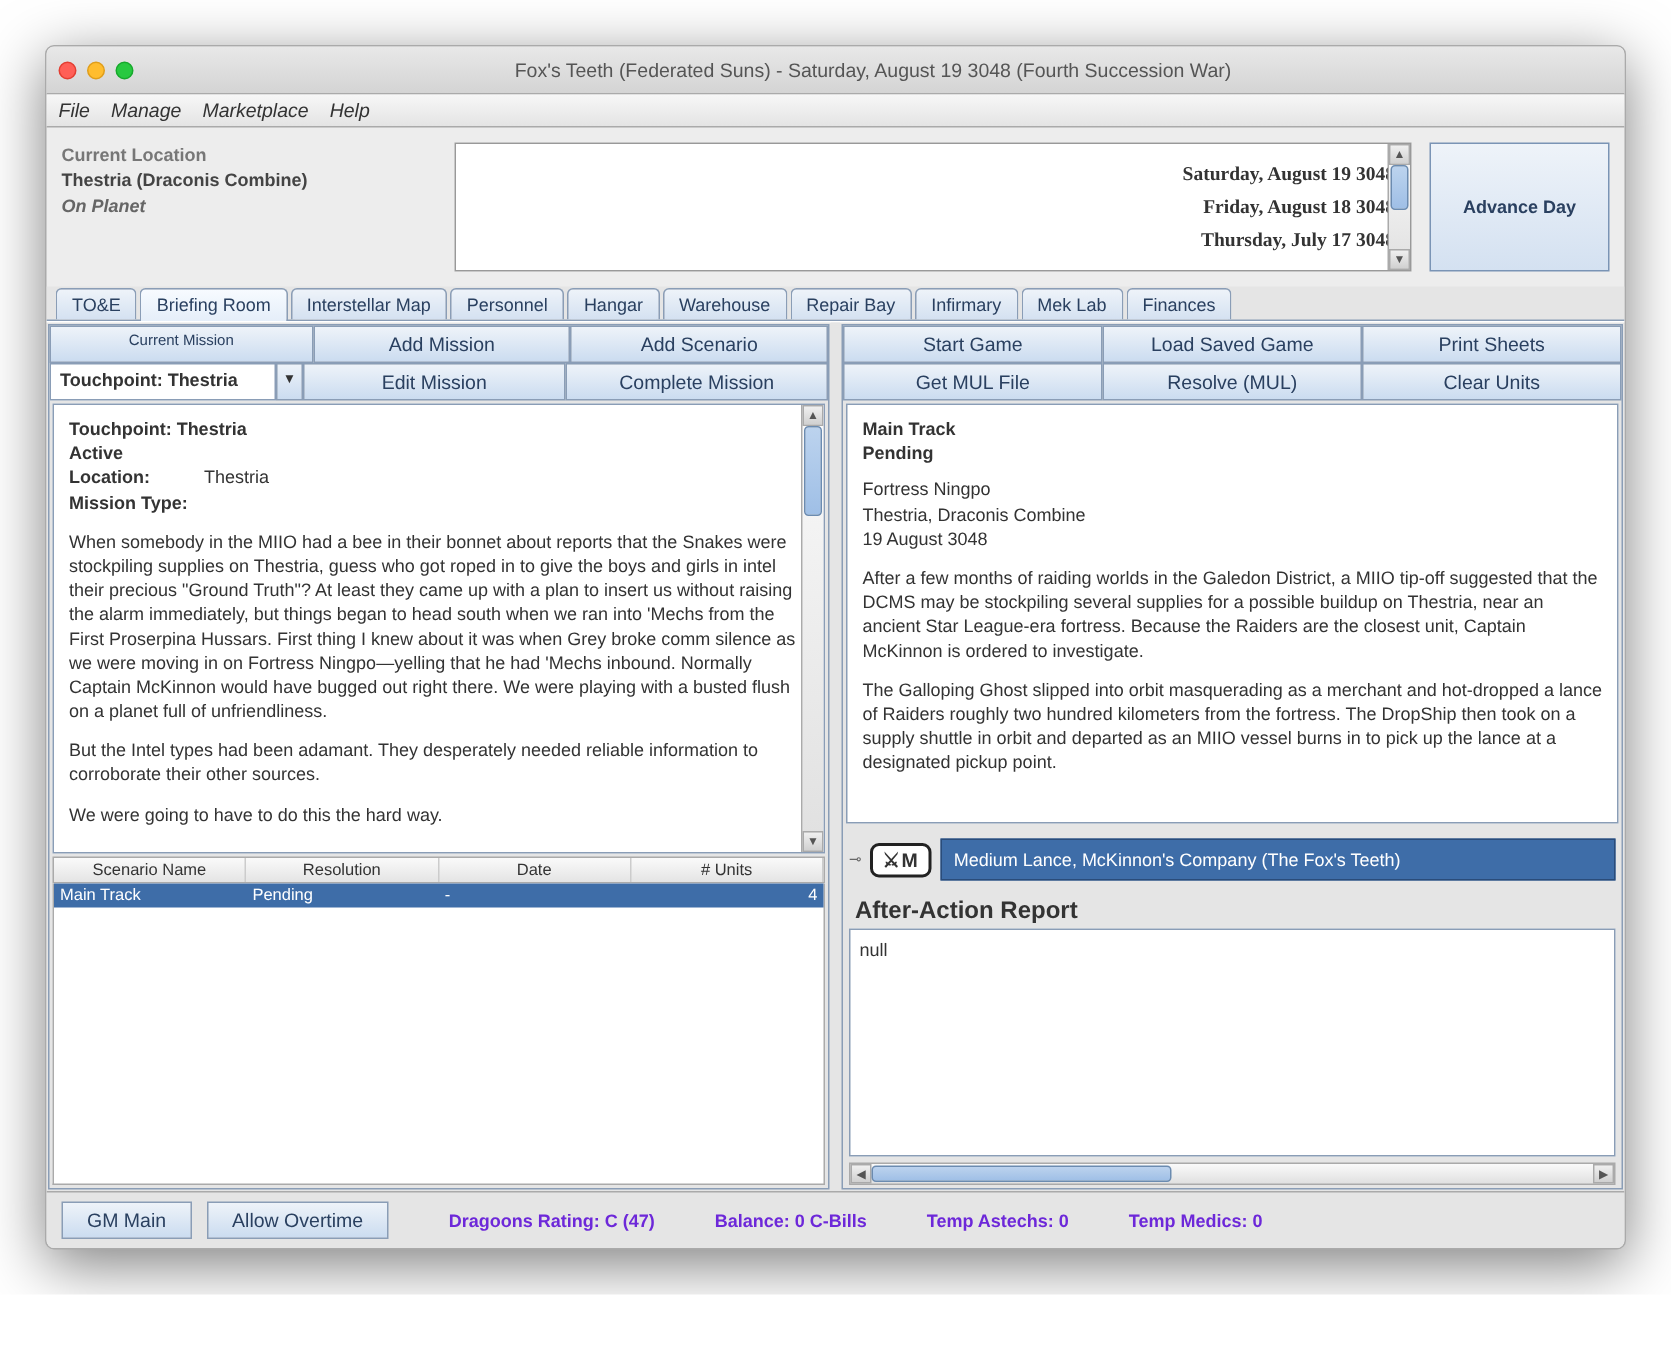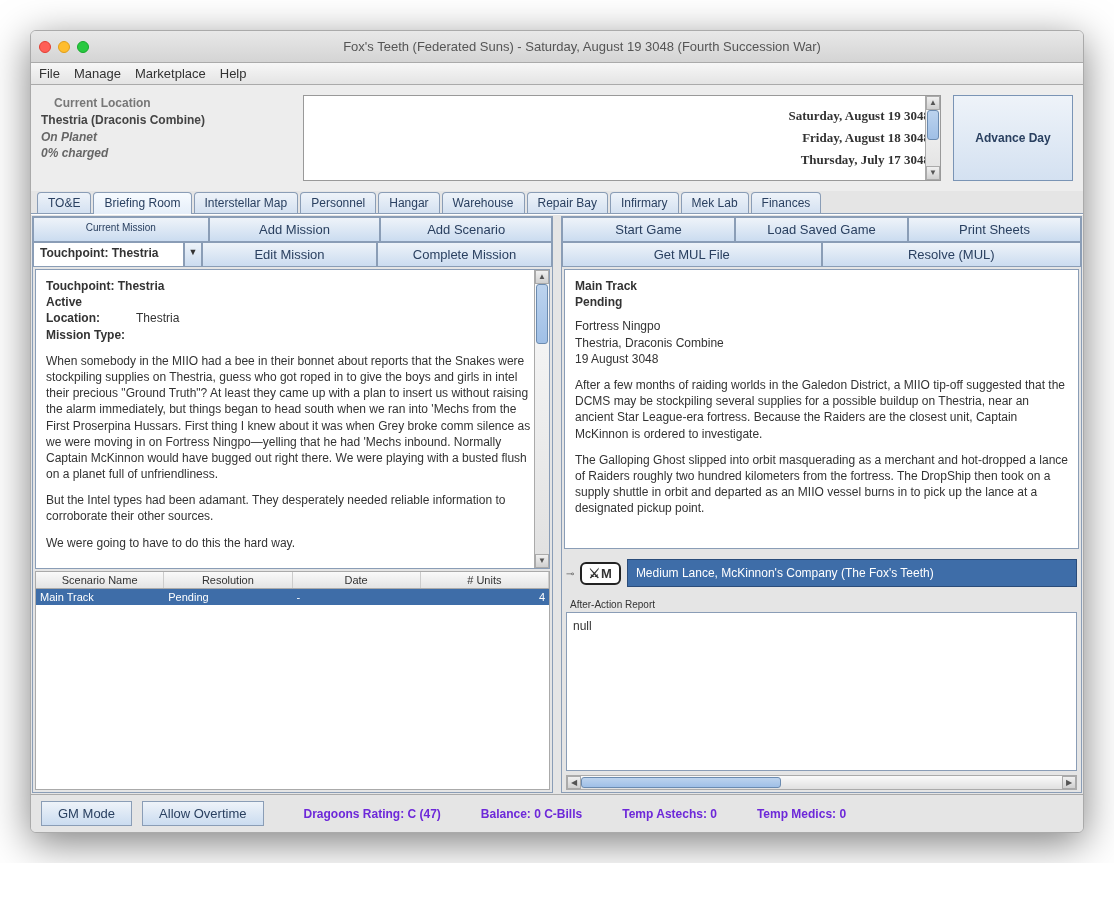--- a/index.html
+++ b/index.html
@@ -7,25 +7,25 @@
 .window { width: 1054px; margin: 0 auto; background: #ededed; border: 1px solid #aaa; border-radius: 6px; box-shadow: 0 10px 40px rgba(0,0,0,0.5); overflow: hidden; }
 
 .titlebar { background: linear-gradient(#e8e8e8, #d4d4d4); height: 32px; display: flex; align-items: center; padding: 0 8px; border-bottom: 1px solid #aaa; }
 .traffic { display: flex; gap: 7px; }
 .traffic span { width: 12px; height: 12px; border-radius: 50%; display: inline-block; }
 .tl-close { background: #ff5f57; border: 1px solid #e33e32; }
 .tl-min { background: #ffbd2e; border: 1px solid #e09e1a; }
 .tl-max { background: #28c940; border: 1px solid #17a92c; }
 .titlebar .title { flex: 1; text-align: center; color: #555; font-size: 13px; }
 
-.menubar { background: linear-gradient(#f7f7f7, #e4e4e4); border-bottom: 1px solid #aaa; padding: 3px 8px; display: flex; gap: 14px; color: #333; font-size: 13px; }
+.menubar { background: linear-gradient(#f7f7f7, #e4e4e4); border-bottom: 1px solid #aaa; padding: 3px 8px; display: flex; gap: 14px; color: #333; font-size: 13px; font-style: italic; }
 
 .topinfo { display: flex; gap: 12px; padding: 10px; align-items: stretch; }
 .loc { flex: 0 0 250px; color: #555; line-height: 1.4; font-size: 12px; }
-.loc .lbl { font-weight: bold; color: #777; margin-left: 13px; }
+.loc .lbl { font-weight: bold; color: #777; }
 .loc .v  { font-weight: bold; color: #444; }
 .loc .st { font-weight: bold; color: #666; font-style: italic; }
 
 .daylog { flex: 1; background: #fff; border: 1px solid #999; position: relative; padding: 6px 10px; overflow: hidden; }
 .daylog p { font-weight: bold; font-family: Georgia, serif; font-size: 13px; margin: 6px 0; text-align: right; }
 .scroll-v { position: absolute; right: 0; top: 0; bottom: 0; width: 15px; background: linear-gradient(#fafafa,#e0e0e0); border-left: 1px solid #aaa; }
 .thumb-v { position: absolute; left: 1px; right: 1px; background: linear-gradient(#bcd3ee,#9fbfe6); border: 1px solid #6b8bb0; border-radius: 3px; height: 30px; top: 14px; }
 .arrow-btn { position: absolute; left: 0; right: 0; height: 14px; background: linear-gradient(#f0f0f0,#d0d0d0); border: 1px solid #aaa; font-size: 8px; text-align: center; line-height: 12px; color: #555; }
 
 .advance { flex: 0 0 120px; background: linear-gradient(#eef3f9,#d4e1f1); border: 1px solid #7a94b5; color: #2a4060; font-weight: bold; display: flex; align-items: center; justify-content: center; font-size: 12px; }
@@ -58,21 +58,21 @@
 .tablebody { background: #fff; border: 1px solid #aaa; border-top: none; margin: 0 2px 2px 2px; flex: 1; }
 .trow { display: flex; }
 .trow.selected { background: #3e6da8; color: #fff; }
 .trow span { flex: 1; padding: 2px 4px; font-size: 11px; }
 
 .unitrow { display: flex; align-items: center; gap: 6px; margin: 8px 4px; }
 .unitbadge { background: #fff; border: 2px solid #222; border-radius: 6px; padding: 2px 6px; font-weight: bold; font-size: 13px; letter-spacing: 1px; }
 .unitlabel { flex: 1; background: #3e6da8; color: #fff; border: 1px solid #2a4c7a; padding: 6px 8px; font-size: 12px; }
 .handle { color: #666; font-size: 10px; }
 
-.aar-label { font-weight: normal; margin: 4px 8px 2px; font-size: 10px; color: #333; }
+.aar-label { font-weight: bold; margin: 4px 8px 2px; font-size: 16px; color: #333; }
 .aarbox { background: #fff; border: 1px solid #8a9db6; margin: 0 4px 4px; flex: 1; padding: 6px; font-size: 12px; }
 
 .scroll-h { height: 15px; background: linear-gradient(#fafafa,#e0e0e0); border: 1px solid #aaa; margin: 0 4px 2px; position: relative; }
 .thumb-h { position: absolute; top: 1px; bottom: 1px; background: linear-gradient(#bcd3ee,#9fbfe6); border: 1px solid #6b8bb0; border-radius: 3px; left: 14px; width: 200px; }
 
 .footer { display: flex; align-items: center; gap: 10px; padding: 6px 10px; background: #e5e5e5; border-top: 1px solid #aaa; font-size: 12px; }
 .footer .wbtn { flex: 0 0 auto; padding: 4px 16px; }
 .footer .stat { font-weight: bold; color: #6d28d9; }
 </style>
 </head>
@@ -94,21 +94,20 @@
     <span>Manage</span>
     <span>Marketplace</span>
     <span>Help</span>
   </div>
 
   <div class="topinfo">
     <div class="loc">
       <div class="lbl">Current Location</div>
       <div class="v">Thestria (Draconis Combine)</div>
       <div class="st">On Planet</div>
-      <div class="st">0% charged</div>
     </div>
     <div class="daylog">
       <p>Saturday, August 19 3048</p>
       <p>Friday, August 18 3048</p>
       <p>Thursday, July 17 3048</p>
       <div class="scroll-v">
         <div class="arrow-btn" style="top:0">▲</div>
         <div class="thumb-v"></div>
         <div class="arrow-btn" style="bottom:0">▼</div>
       </div>
@@ -186,20 +185,21 @@
 
     <div class="right">
       <div class="btnrow">
         <div class="wbtn">Start Game</div>
         <div class="wbtn">Load Saved Game</div>
         <div class="wbtn">Print Sheets</div>
       </div>
       <div class="btnrow">
         <div class="wbtn">Get MUL File</div>
         <div class="wbtn">Resolve (MUL)</div>
+        <div class="wbtn">Clear Units</div>
       </div>
 
       <div class="textpane" style="height:280px">
         <h>Main Track</h>
         <h>Pending</h>
         <div style="height:8px"></div>
         <div>Fortress Ningpo</div>
         <div>Thestria, Draconis Combine</div>
         <div>19 August 3048</div>
         <div class="para">After a few months of raiding worlds in the Galedon District, a MIIO tip-off suggested that the DCMS may be stockpiling several supplies for a possible buildup on Thestria, near an ancient Star League-era fortress. Because the Raiders are the closest unit, Captain McKinnon is ordered to investigate.</div>
@@ -217,21 +217,21 @@
 
       <div class="scroll-h">
         <div class="arrow-btn" style="left:0;width:14px;height:auto;top:0;bottom:0">◀</div>
         <div class="thumb-h"></div>
         <div class="arrow-btn" style="right:0;width:14px;height:auto;top:0;bottom:0;left:auto">▶</div>
       </div>
     </div>
   </div>
 
   <div class="footer">
-    <div class="wbtn">GM Mode</div>
+    <div class="wbtn">GM Main</div>
     <div class="wbtn">Allow Overtime</div>
     <div style="width:20px"></div>
     <span class="stat">Dragoons Rating: C (47)</span>
     <div style="width:20px"></div>
     <span class="stat">Balance: 0 C-Bills</span>
     <div style="width:20px"></div>
     <span class="stat">Temp Astechs: 0</span>
     <div style="width:20px"></div>
     <span class="stat">Temp Medics: 0</span>
   </div>

